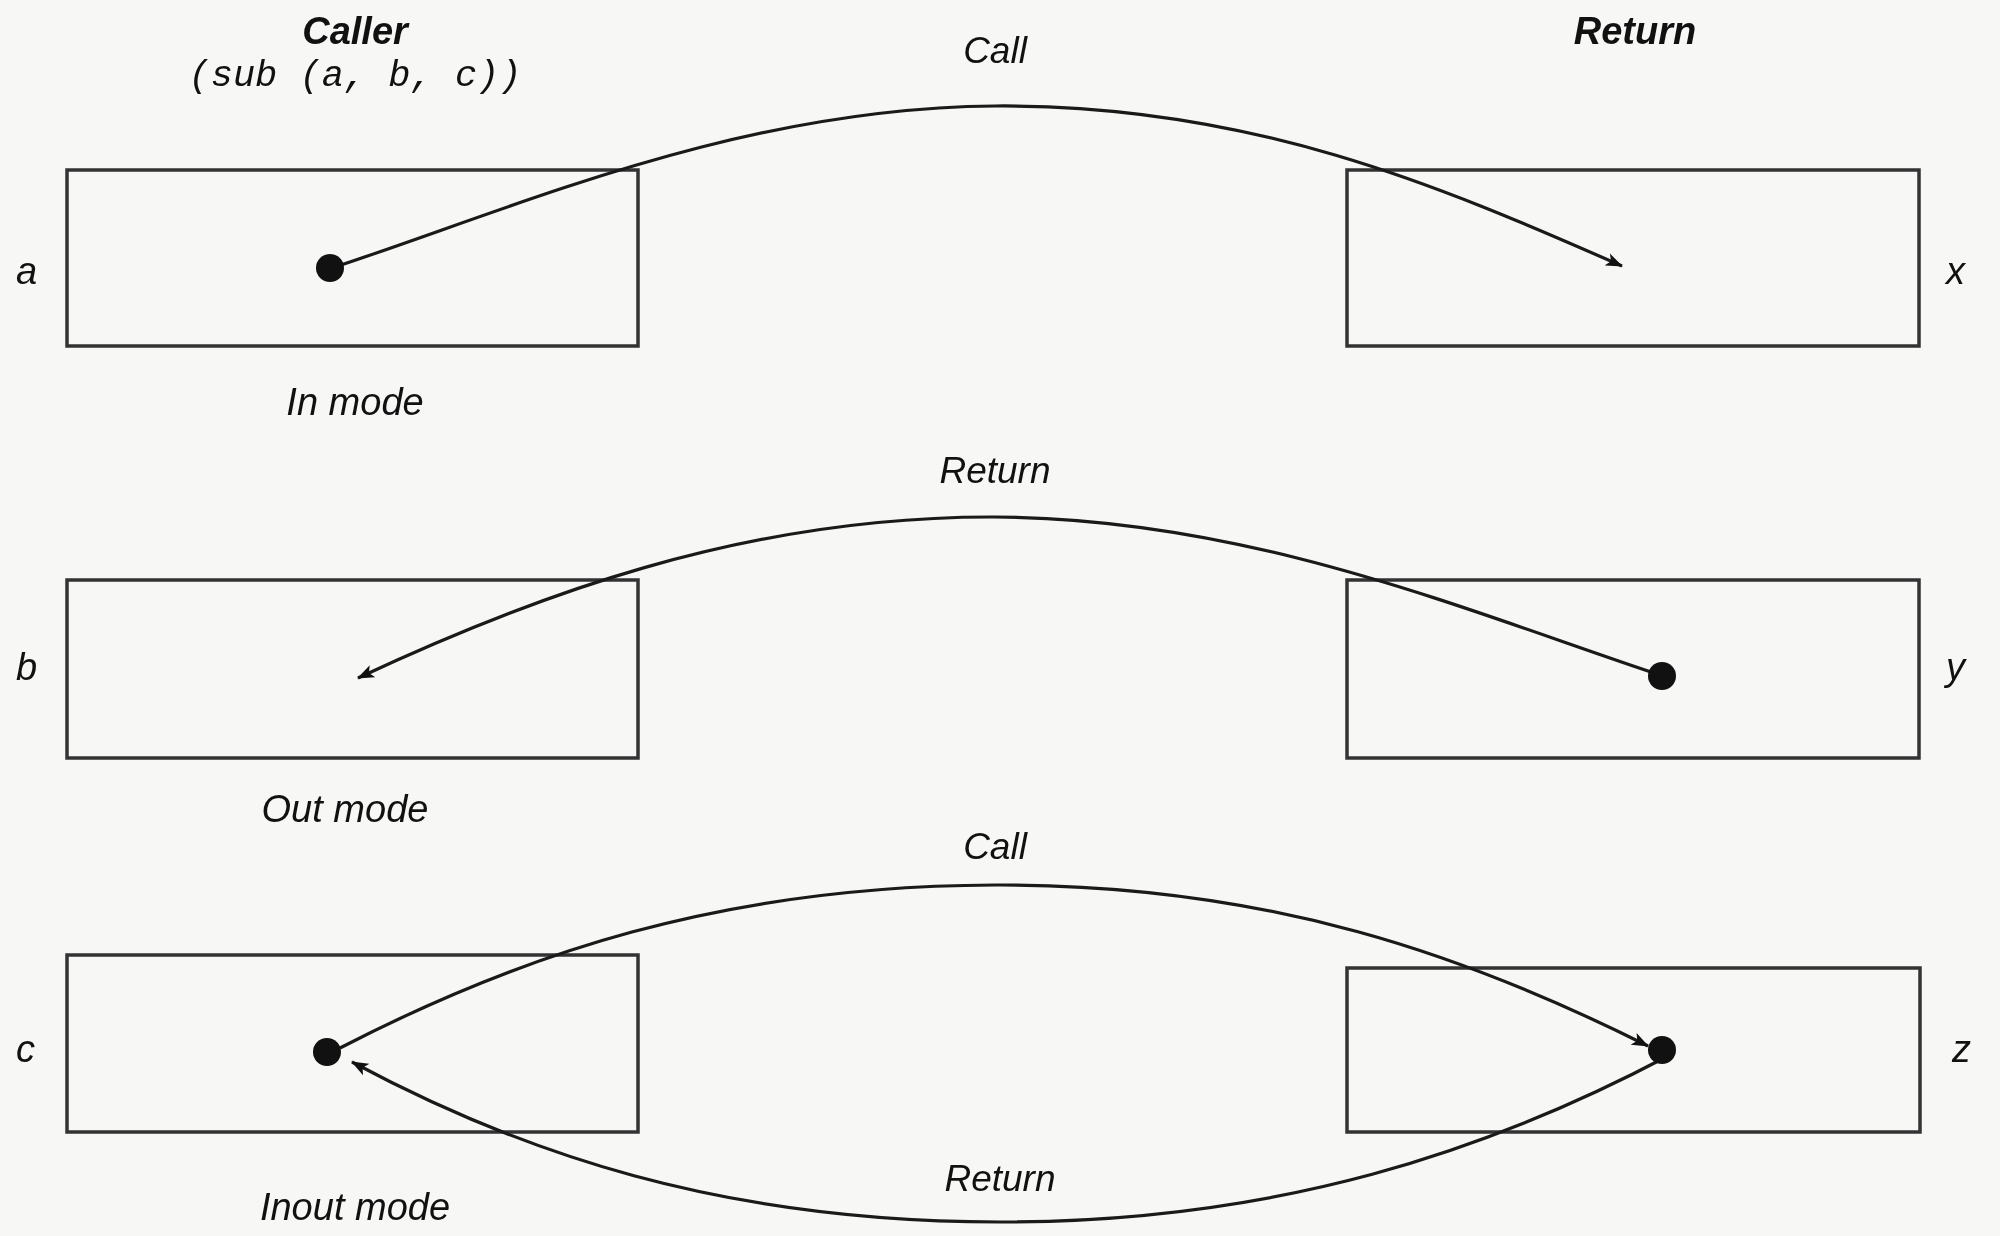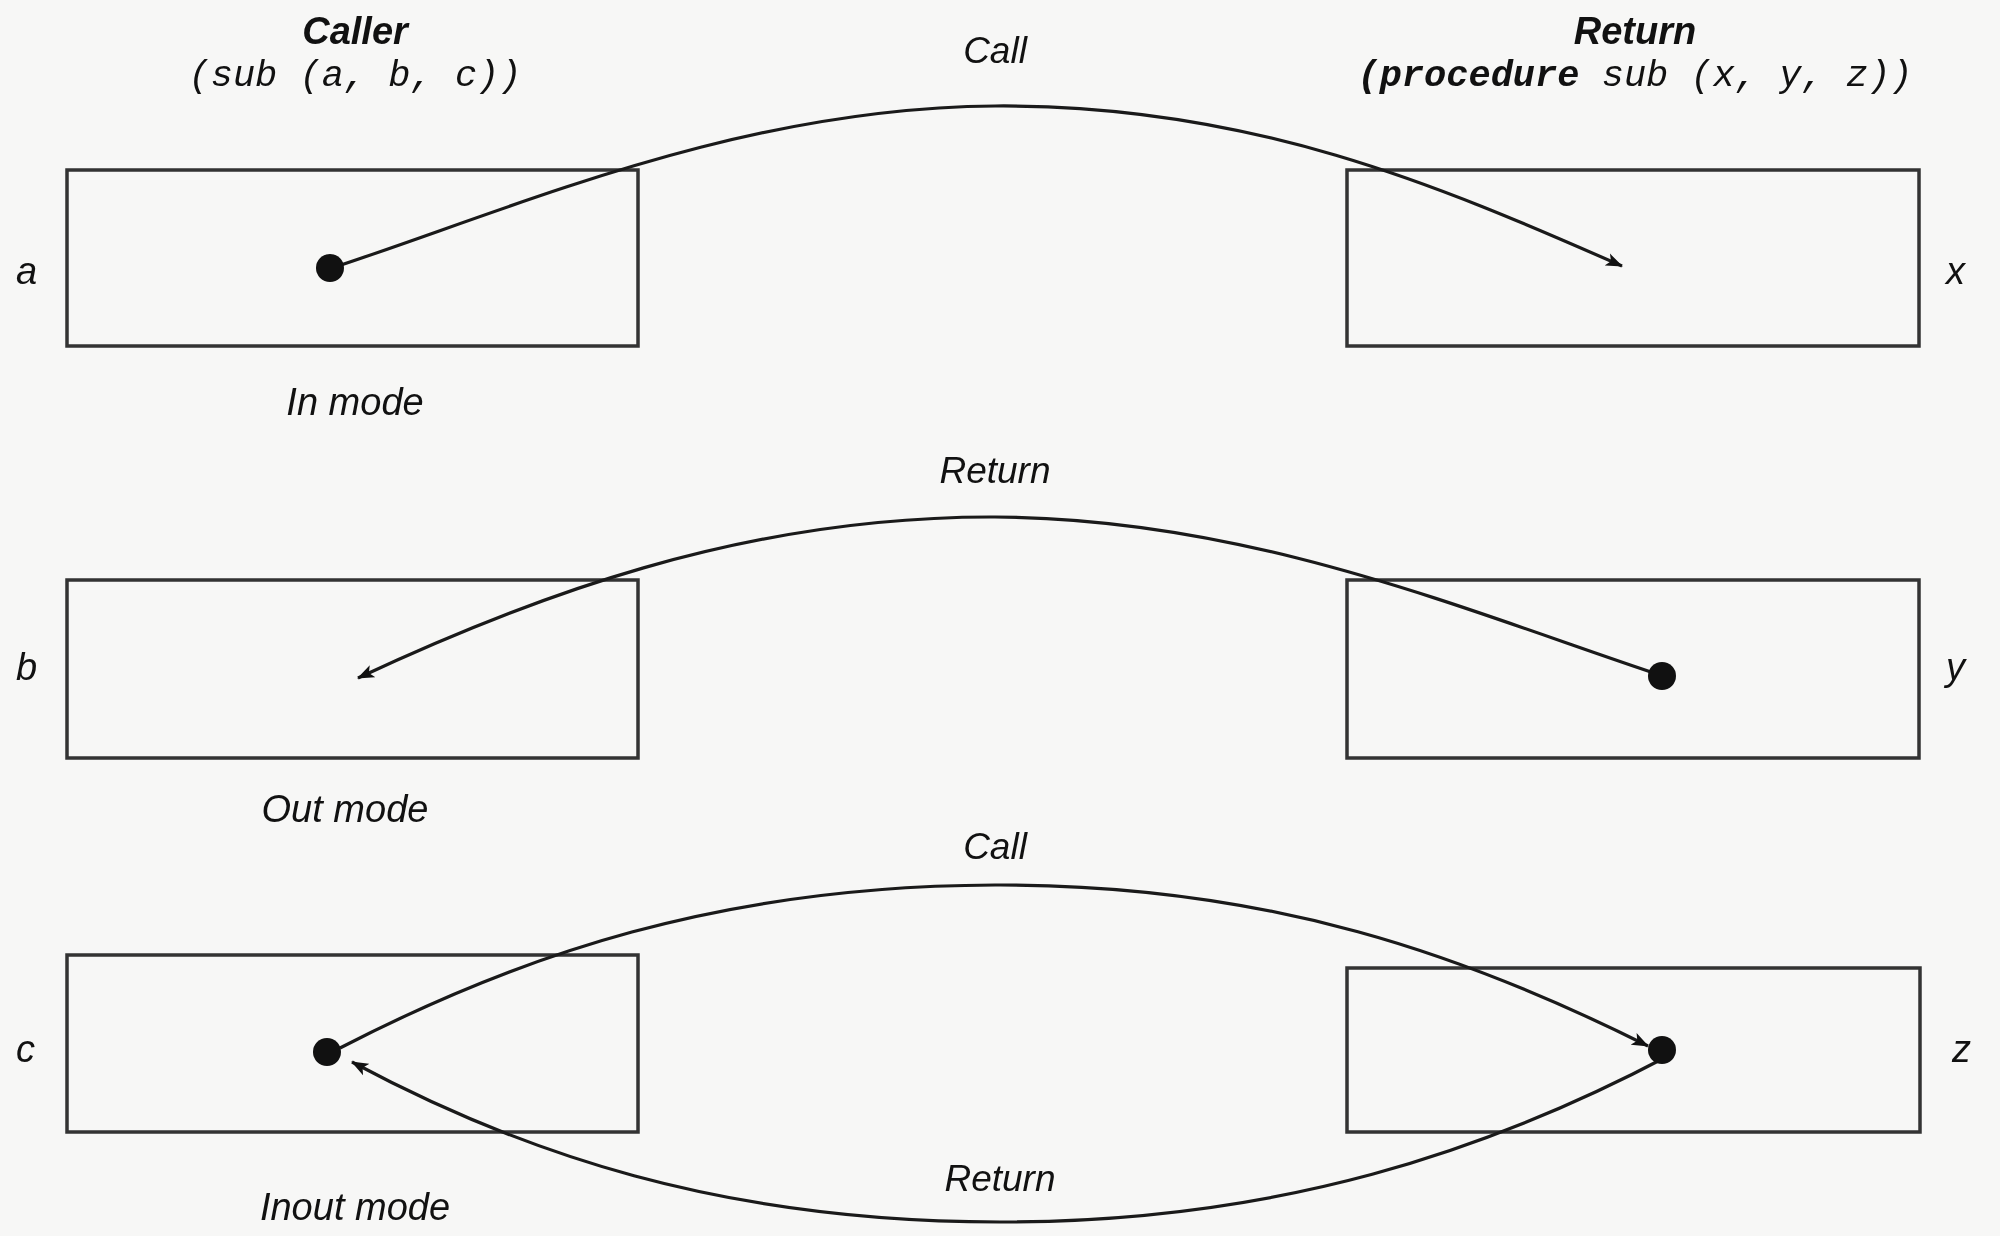--- a/index.html
+++ b/index.html
@@ -69,21 +69,20 @@
 <body>
 
 <div id="stage">
 
   <div class="lbl col-title centered" style="left:355px; top:12px;">Caller</div>
 
   <div class="lbl col-sig centered" style="left:355px; top:58px;text-align:center;">(sub (a, b, c))</div>
 
   <div class="lbl col-title centered" style="left:1635px; top:12px;">Return</div>
 
-  <div class="lbl col-sig centered" style="left:1635px; top:58px;"><span class="kw">(procedure</span><span> sub (x, y, z))</span></div>
 
   <div class="lbl param-label" style="left:16px; top:252px;">a</div>
   <div class="lbl param-label" style="left:1946px; top:252px;">x</div>
 
   <div class="lbl param-label" style="left:16px; top:648px;">b</div>
   <div class="lbl param-label" style="left:1946px; top:648px;">y</div>
 
   <div class="lbl param-label" style="left:16px; top:1030px;">c</div>
   <div class="lbl param-label" style="left:1952px; top:1030px;">z</div>
 

